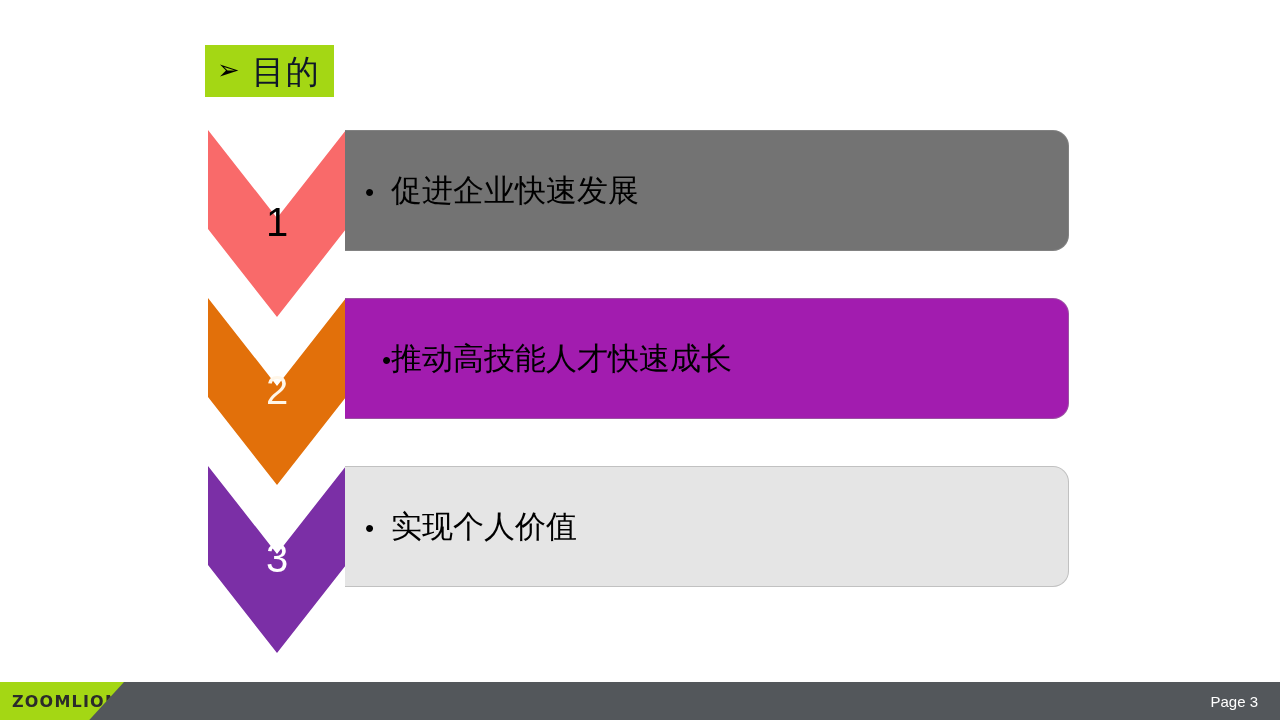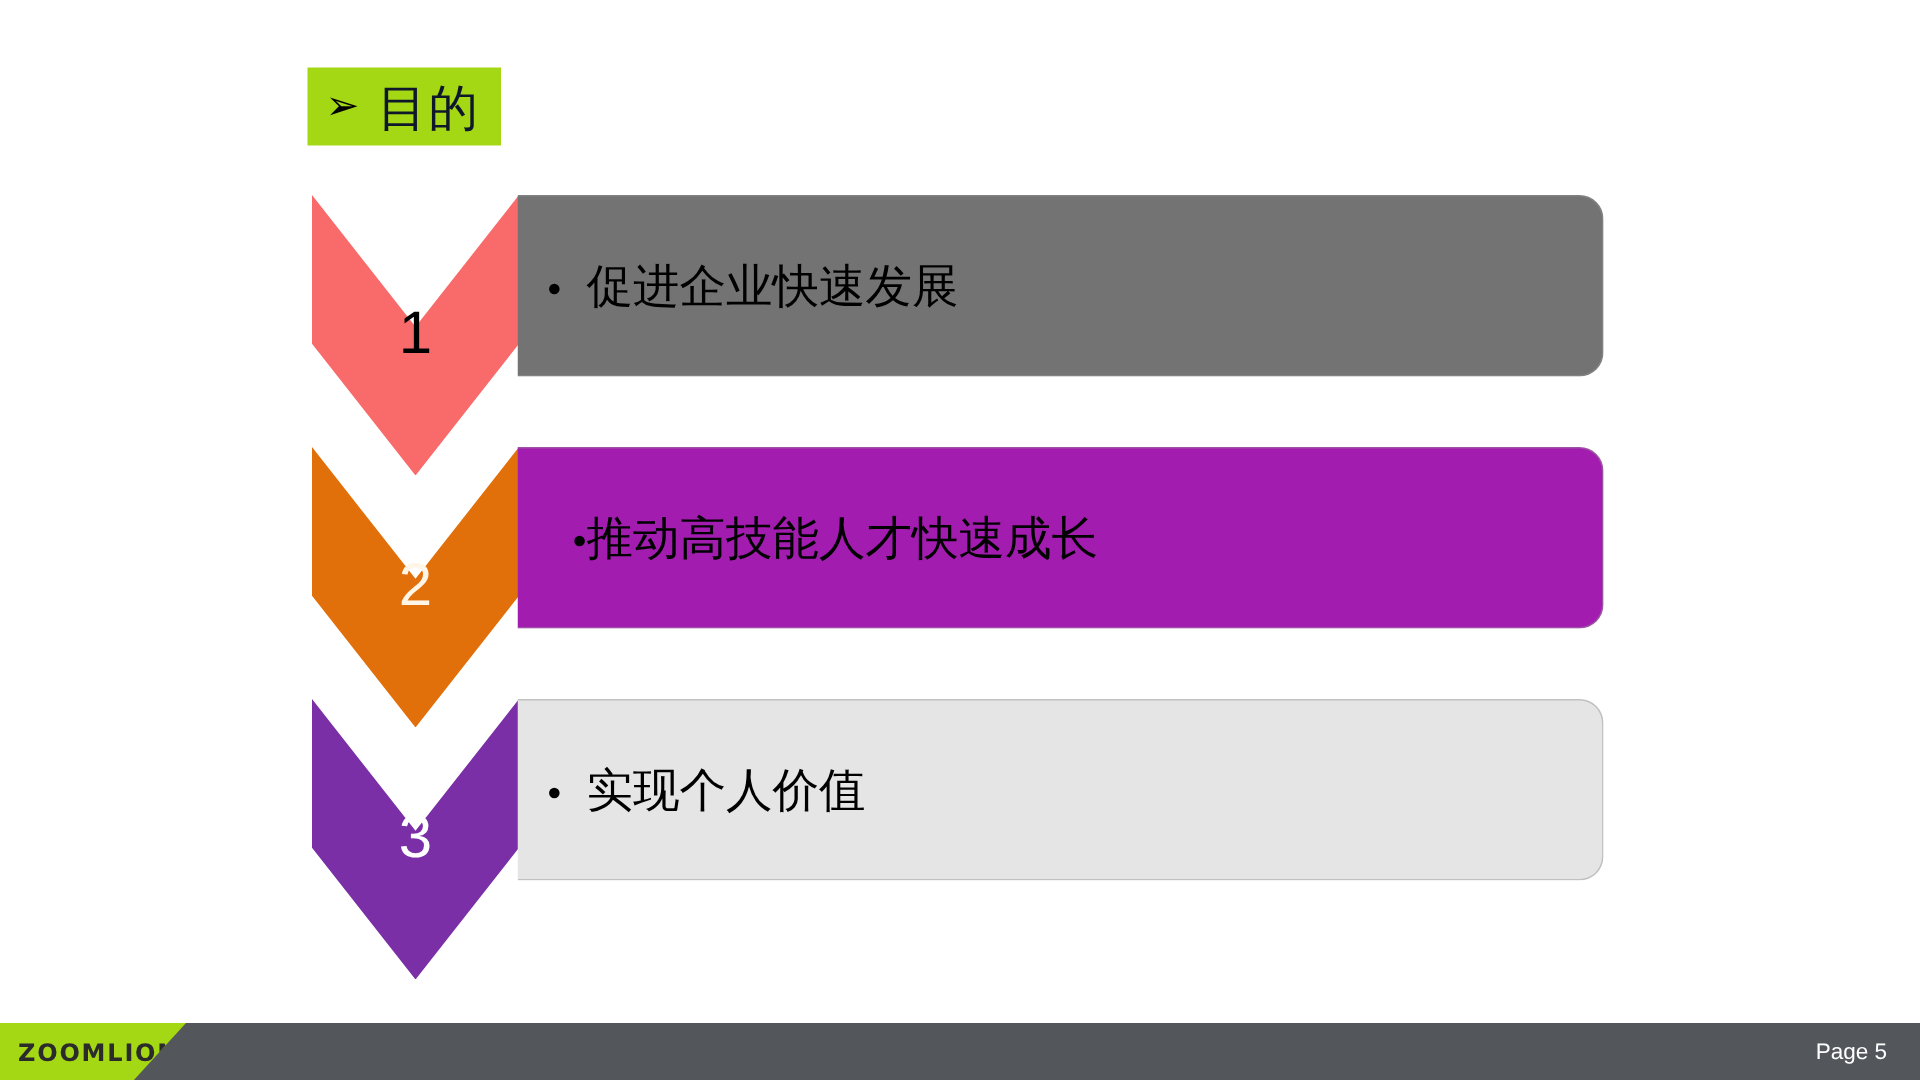--- a/index.html
+++ b/index.html
@@ -192,16 +192,16 @@
         </div>
       </div>
     </div>
 
   </div>
 
   <div class="footer" style="background: rgb(83, 87, 91);">
     <div class="footer-badge" style="background: rgb(164, 215, 20);">
       <span class="footer-logo">ZOOMLION</span>
     </div>
-    <div class="footer-page">Page 5</div>
+    <div class="footer-page">Page 3</div>
   </div>
 
 </div>
 
 </body></html>

